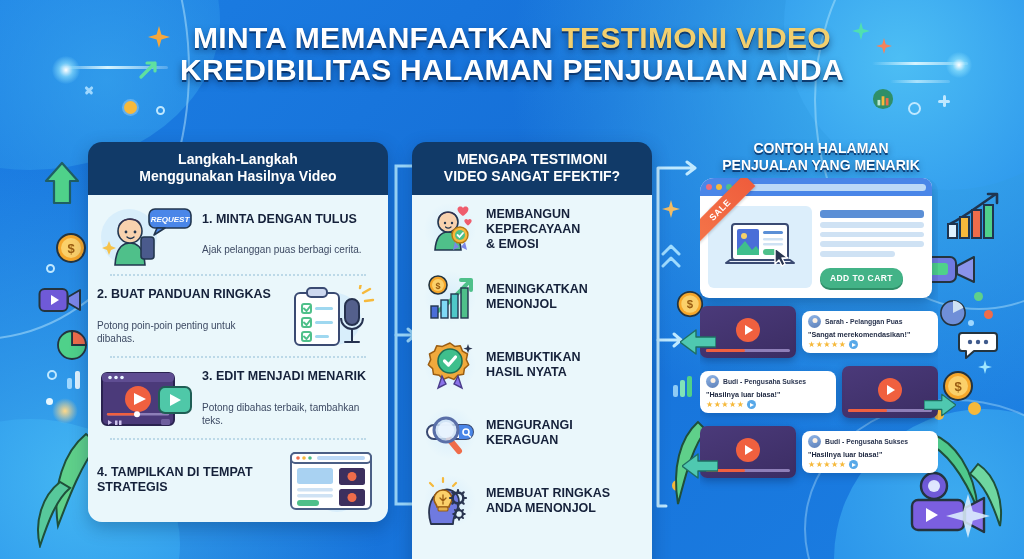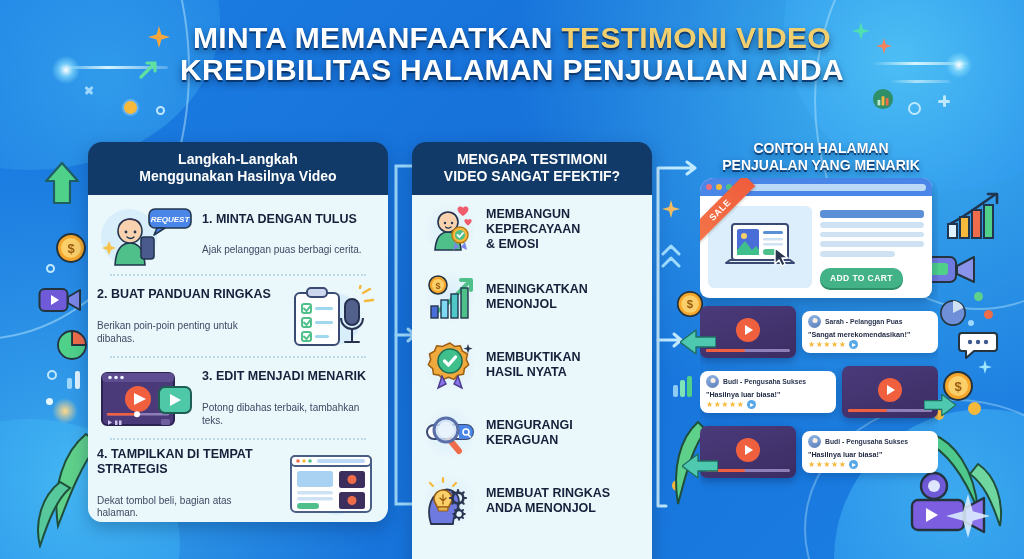--- a/index.html
+++ b/index.html
@@ -335,21 +335,21 @@
             <path d="M21 51.5 l2.5 2.5 l3.5 -4.5" stroke="#4fc08a" stroke-width="2" fill="none" stroke-linecap="round"></path>
             <rect x="32" y="50" width="14" height="3" rx="1.5" fill="#9fd8f0"></rect>
             <rect x="62" y="14" width="14" height="26" rx="7" fill="#54608c" stroke="#26324f" stroke-width="2"></rect>
             <path d="M58 33 a11 11 0 0 0 22 0" stroke="#26324f" stroke-width="2" fill="none"></path>
             <path d="M69 44 V56 M62 57 H76" stroke="#26324f" stroke-width="2" stroke-linecap="round"></path>
             <path d="M80 8 L87 4 M82 16 L90 15 M77 3 L78 -2" stroke="#f6b93b" stroke-width="2.4" stroke-linecap="round"></path>
           </svg>
         </div>
         <div class="step-txt">
           <div class="step-title">2. BUAT PANDUAN RINGKAS</div>
-          <div class="step-desc">Berikan poin-poin penting untuk dibahas.</div>
+          <div class="step-desc">Potong poin-poin penting untuk dibahas.</div>
         </div>
       </div>
       <div class="divider"></div>
 
       <div class="step">
         <div class="art">
           <svg width="94" height="64" viewBox="0 0 94 64">
             <rect x="3" y="6" width="72" height="52" rx="5" fill="#4b3a7a" stroke="#2a2350" stroke-width="2"></rect>
             <rect x="3" y="6" width="72" height="9" rx="4" fill="#5f4d92"></rect>
             <circle cx="11" cy="10.5" r="1.8" fill="#e9f4ff"></circle>
@@ -390,21 +390,20 @@
             <rect x="14" y="45" width="36" height="3.4" rx="1.7" fill="#cfe2f4"></rect>
             <rect x="14" y="51" width="22" height="6" rx="3" fill="#4fc08a"></rect>
             <rect x="56" y="19" width="26" height="17" rx="2.5" fill="#3c2f5e"></rect>
             <circle cx="69" cy="27.5" r="4.5" fill="#ef6c4a"></circle>
             <rect x="56" y="40" width="26" height="17" rx="2.5" fill="#3c2f5e"></rect>
             <circle cx="69" cy="48.5" r="4.5" fill="#ef6c4a"></circle>
           </svg>
         </div>
         <div class="step-txt">
           <div class="step-title">4. TAMPILKAN DI TEMPAT STRATEGIS</div>
-          <div class="step-desc">Dekat tombol beli, bagian atas halaman.</div>
         </div>
       </div>
 
     </div>
   </div>
 
   <div class="panel" id="col2">
     <div class="panel-head">
       <div>MENGAPA TESTIMONI</div>
       <div>VIDEO SANGAT EFEKTIF?</div>

